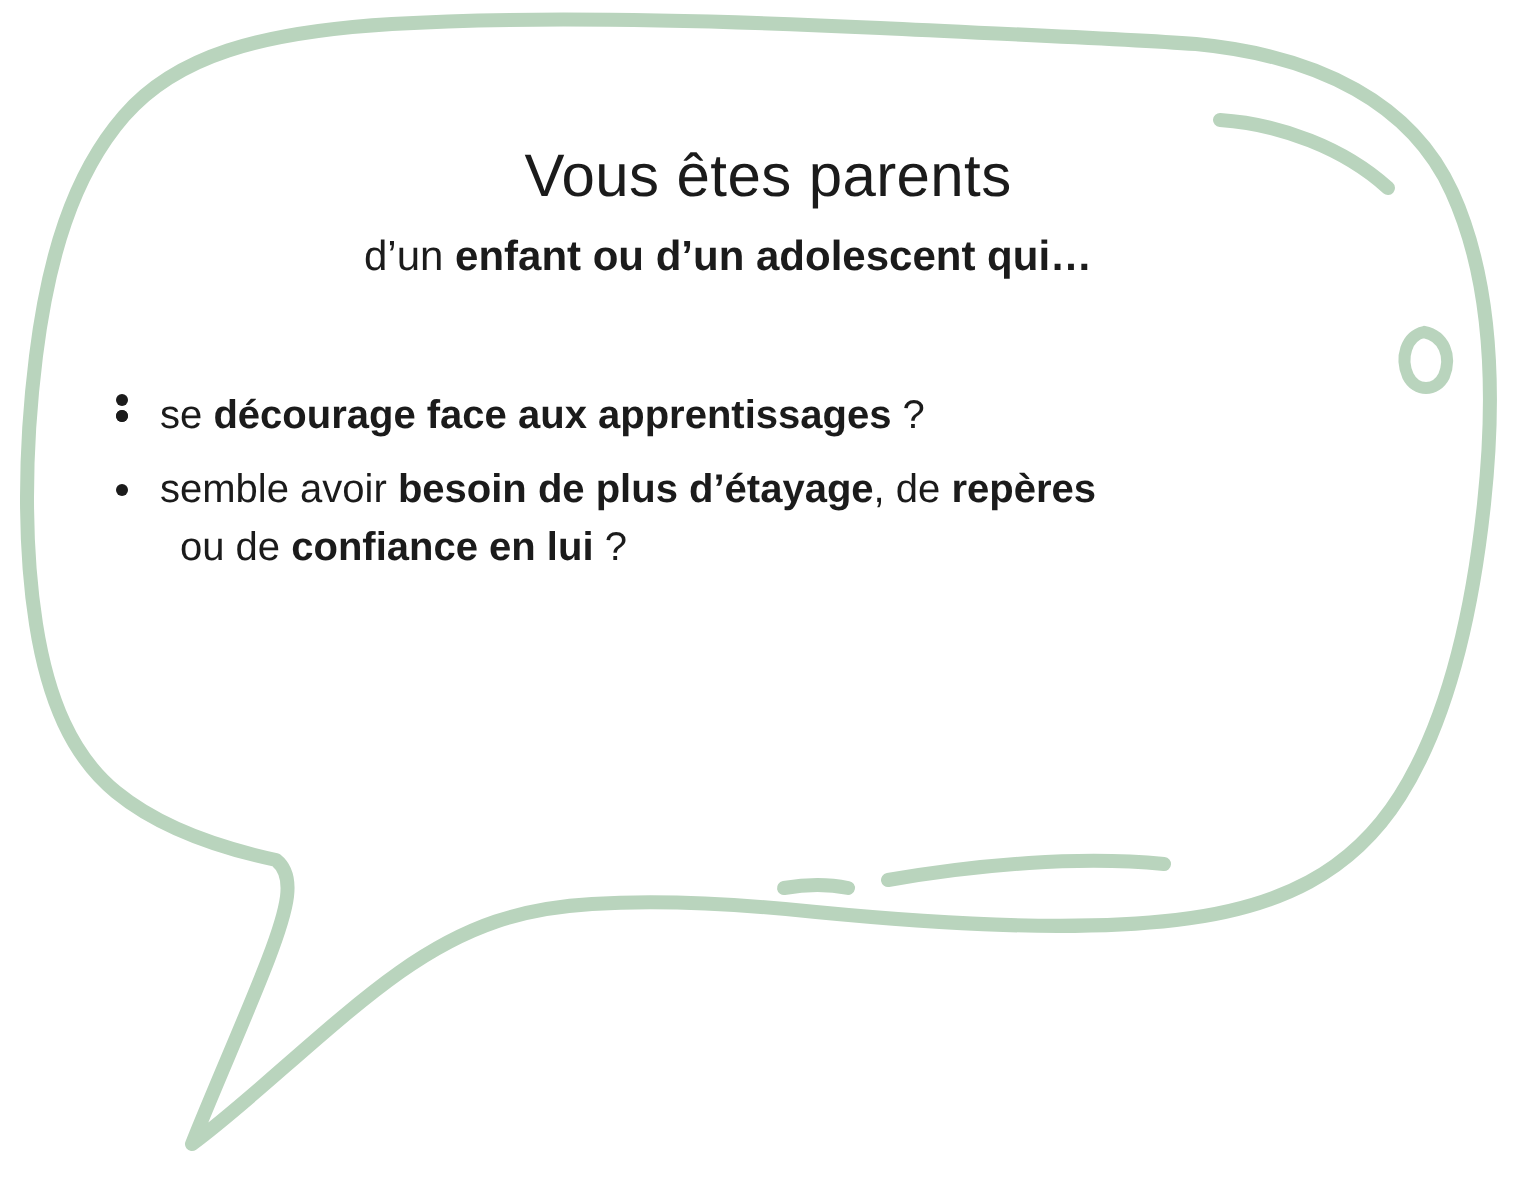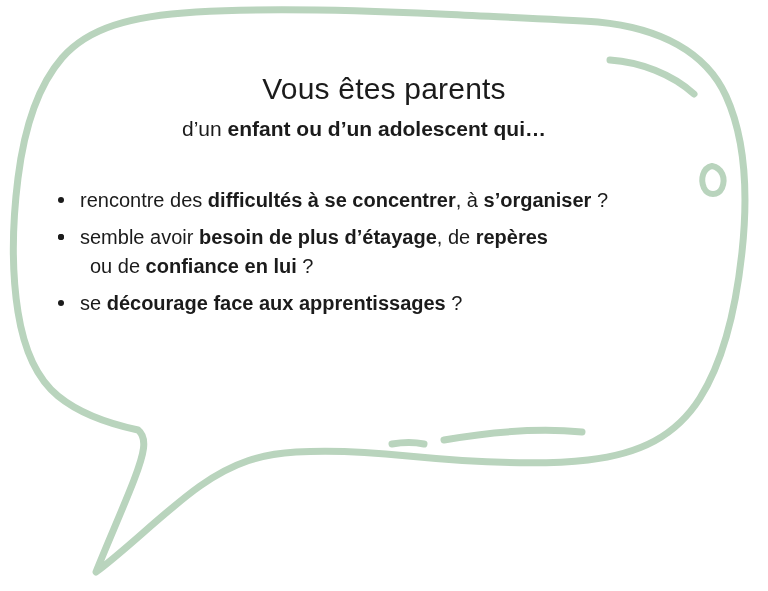--- a/index.html
+++ b/index.html
@@ -129,20 +129,20 @@
 
   <div id="content">
 
     <div class="title">Vous êtes parents</div>
 
     <div class="subtitle">
       <span>d’un </span><b>enfant ou d’un adolescent qui…</b>
     </div>
 
     <ul class="bullets" id="bullet-list">
-        <li class="bullet"><span class="dot"></span><span><span>rencontre des </span><b>difficultés à se concentrer</b><span>, à </span><b>s’organiser</b><span> ?</span></span></li>
         <li class="bullet"><span class="dot"></span></li>
+        <li class="bullet"><span class="dot"></span></li>
+        <li class="bullet"><span class="dot"></span><span><span>se </span><b>décourage face aux apprentissages</b><span> ?</span></span></li>
         <li class="bullet"><span class="dot"></span><span><span>semble avoir </span><b>besoin de plus d’étayage</b><span>, de </span><b>repères</b></span><span class="line2"><span>ou de </span><b>confiance en lui</b><span> ?</span></span></li>
-        <li class="bullet"><span class="dot"></span><span><span>se </span><b>décourage face aux apprentissages</b><span> ?</span></span></li>
       </ul>
 
   </div>
 </div>
 
 </body></html>

